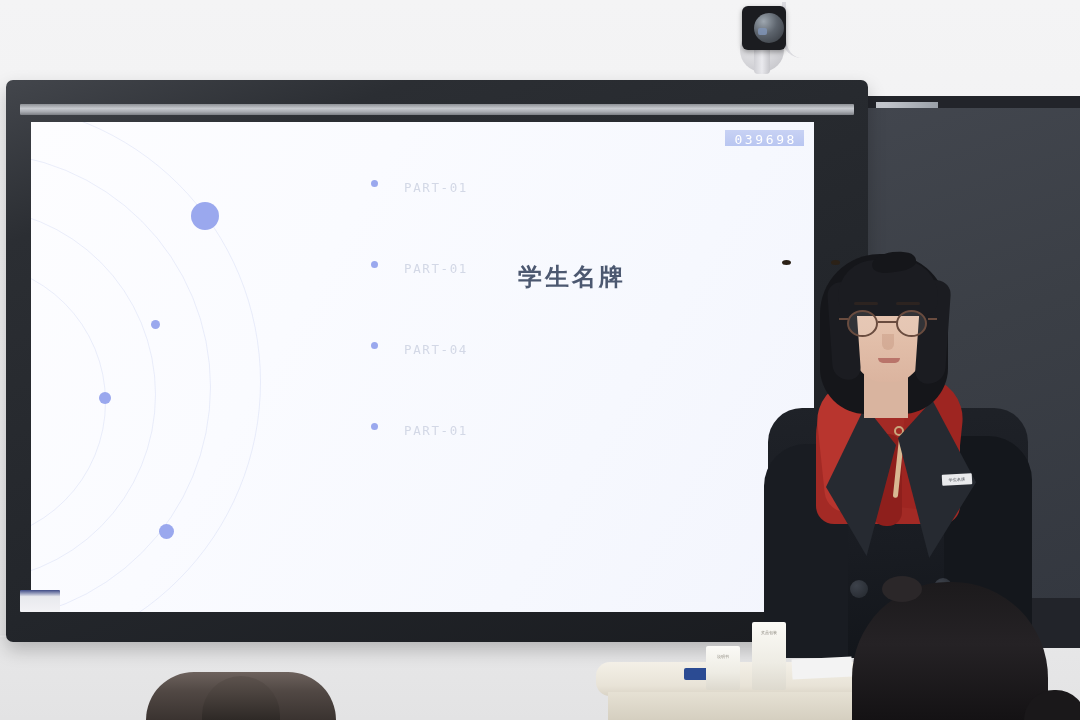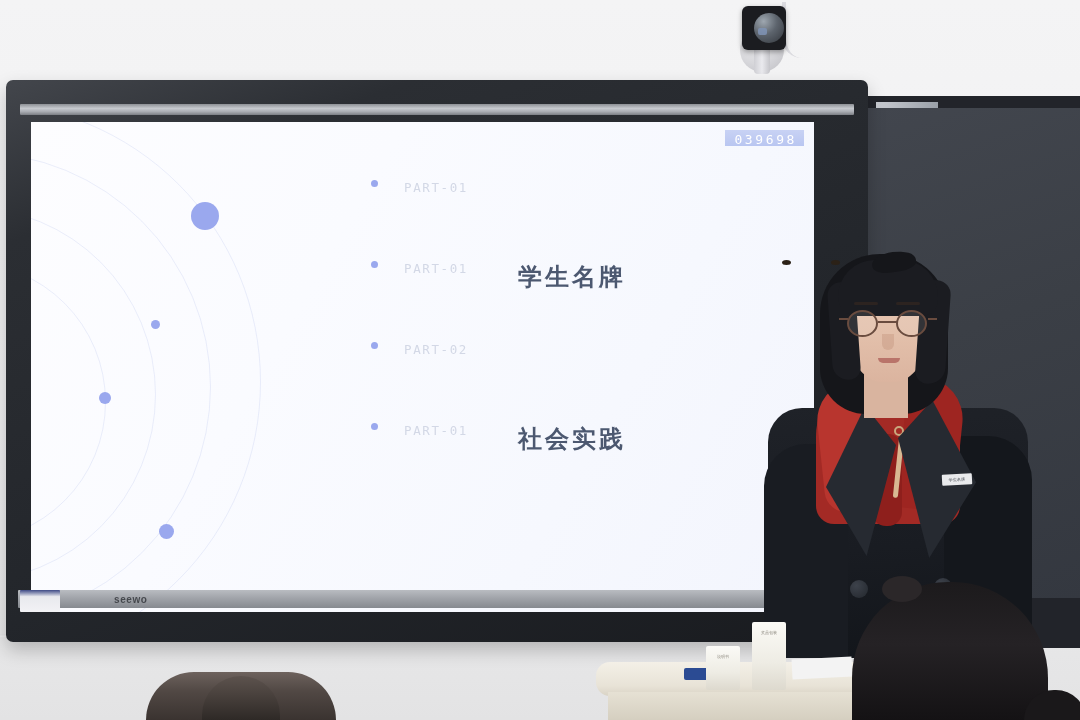--- a/index.html
+++ b/index.html
@@ -433,41 +433,29 @@
           <span class="toc-bullet"></span>
           <span class="toc-part">PART-01</span>
         </div>
         <div class="toc-row">
           <span class="toc-bullet"></span>
           <span class="toc-part">PART-01</span>
           <span class="toc-head">学生名牌</span>
         </div>
         <div class="toc-row">
           <span class="toc-bullet"></span>
-          <span class="toc-part">PART-02</span>
+          <span class="toc-part">PART-04</span>
         </div>
         <div class="toc-row">
           <span class="toc-bullet"></span>
           <span class="toc-part">PART-01</span>
-          <span class="toc-head">社会实践</span>
         </div>
       </div>
     </div>
 
-    <div class="disp-bottombar">
-      <span class="seewo-logo">seewo</span>
-      <span class="disp-dots">
-        <i></i>
-        <i class="lit"></i>
-        <i></i>
-        <i></i>
-        <i></i>
-        <i></i>
-      </span>
-    </div>
     <div class="disp-sticker"></div>
   </div>
 
   <div class="presenter">
     <div class="coat"></div>
     <div class="p-shoulder-l"></div>
     <div class="p-shoulder-r"></div>
     <div class="hoodie"></div>
     <div class="hoodie-l"></div>
     <div class="hoodie-r"></div>

